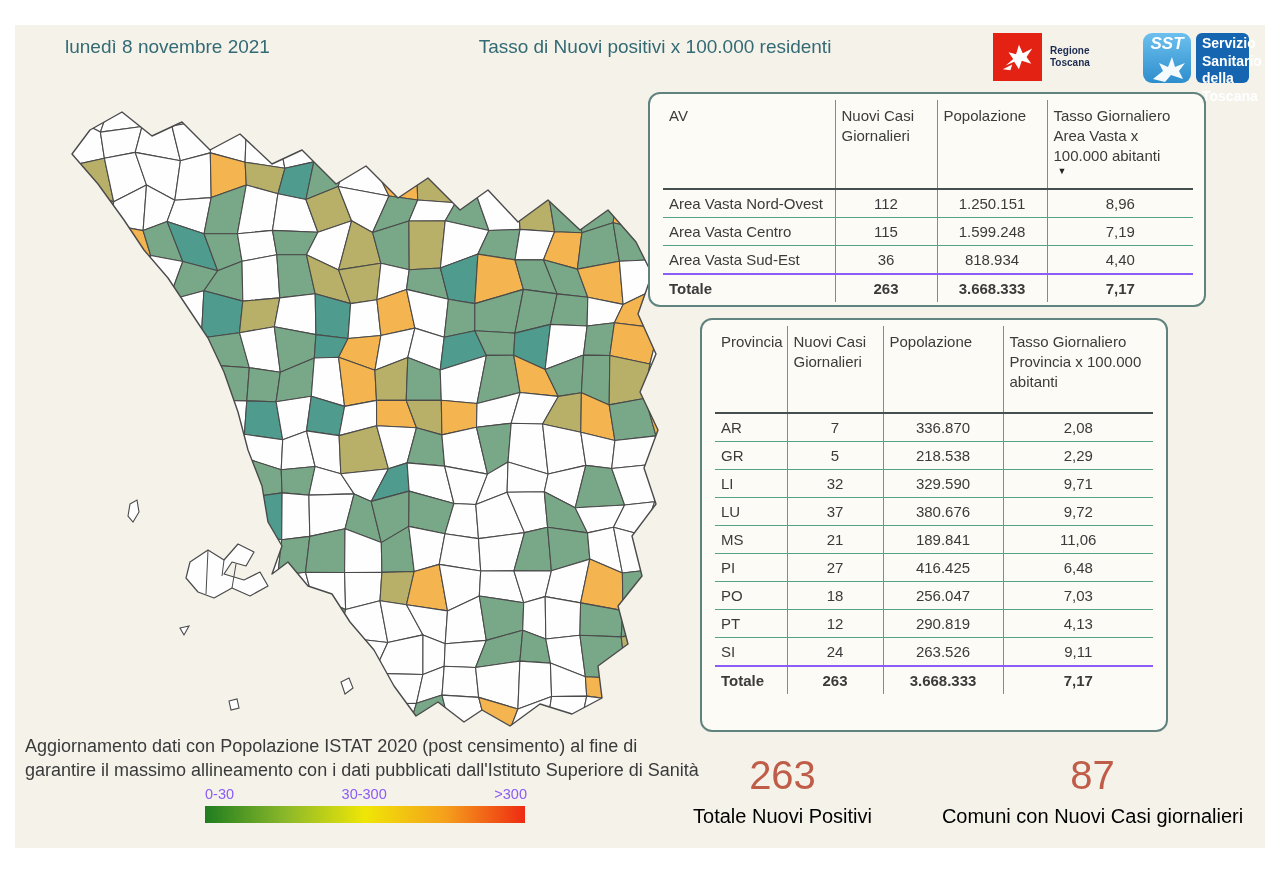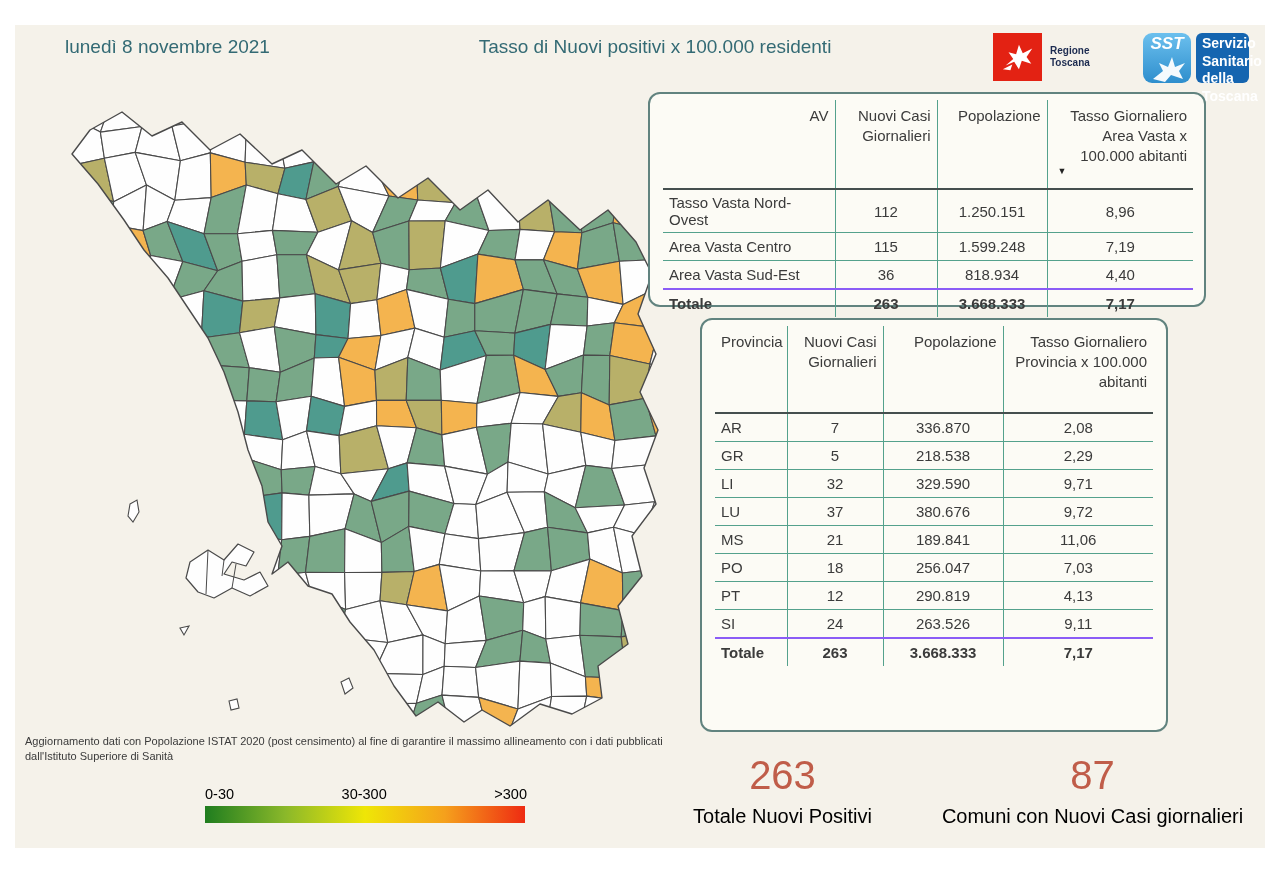--- a/index.html
+++ b/index.html
@@ -21,37 +21,37 @@
 
   
   .map-wrap{position:absolute;left:25px;top:67px;width:620px;height:650px;}
 
   
   .tbl-card{position:absolute;background:#fcfbf5;border:2px solid #61837f;border-radius:12px;box-sizing:border-box;}
   #av-card{left:633px;top:67px;width:558px;height:215px;padding:6px 13px 4px 13px;}
   #prov-card{left:685px;top:293px;width:468px;height:414px;padding:6px 13px 4px 13px;}
   table{border-collapse:collapse;width:100%;table-layout:fixed;color:#3b3b3b;}
   th,td{font-size:15px;font-weight:normal;padding:4px 6px;overflow:hidden;}
-  th{vertical-align:top;padding-top:6px;text-align:right;position:relative;line-height:1.32;}
+  th{vertical-align:top;padding-top:6px;text-align:left;position:relative;line-height:1.32;}
   thead th{border-bottom:2.5px solid #454f4e;}
   th:not(:last-child),td:not(:last-child){border-right:1.5px solid #54a18c;}
   tbody td{border-bottom:1.5px solid #54a18c;text-align:center;height:19px;}
   tbody td:first-child{text-align:left;}
   tbody tr.total td{border-top:2px solid #8b5cf6;border-bottom:none;font-weight:bold;}
   tbody tr.pre-total td{border-bottom:none;}
   #av-card thead th{height:78px;}
   #prov-card thead th{height:76px;}
   .sort-caret{position:absolute;left:10px;bottom:10px;font-size:9px;color:#222;}
 
   
-  .note{position:absolute;left:10px;top:709px;width:676px;font-size:11px;line-height:1.35;color:#3a3a3a;}
+  .note{position:absolute;left:10px;top:709px;width:676px;font-size:18px;line-height:1.35;color:#3a3a3a;}
 
   
   .legend{position:absolute;left:190px;top:761px;width:322px;}
-  .legend-labels{display:flex;justify-content:space-between;font-size:14.5px;color:#000000;margin-bottom:4px;}
+  .legend-labels{display:flex;justify-content:space-between;font-size:14.5px;color:#8b5cf6;margin-bottom:4px;}
   .legend-bar{height:17px;width:320px;}
 
   
   .kpi{position:absolute;text-align:center;}
   #kpi-1{left:640px;top:728px;width:255px;}
   #kpi-2{left:920px;top:728px;width:315px;}
   .kpi-value{font-size:40px;color:#c05d49;line-height:1.1;}
   .kpi-label{font-size:20px;color:#000000;margin-top:8px;}
 </style>
 </head>
@@ -527,21 +527,21 @@
             <th>Nuovi Casi Giornalieri</th>
             <th>Popolazione</th>
             <th>
               <span>Tasso Giornaliero Area Vasta x 100.000 abitanti</span>
               <span class="sort-caret">▼</span>
             </th>
           </tr>
         </thead>
         <tbody>
             <tr>
-              <td>Tasso Vasta Nord-Ovest</td>
+              <td>Area Vasta Nord-Ovest</td>
               <td>112</td>
               <td>1.250.151</td>
               <td>8,96</td>
             </tr>
             <tr>
               <td>Area Vasta Centro</td>
               <td>115</td>
               <td>1.599.248</td>
               <td>7,19</td>
             </tr>
@@ -602,20 +602,26 @@
               <td>380.676</td>
               <td>9,72</td>
             </tr>
             <tr>
               <td>MS</td>
               <td>21</td>
               <td>189.841</td>
               <td>11,06</td>
             </tr>
             <tr>
+              <td>PI</td>
+              <td>27</td>
+              <td>416.425</td>
+              <td>6,48</td>
+            </tr>
+            <tr>
               <td>PO</td>
               <td>18</td>
               <td>256.047</td>
               <td>7,03</td>
             </tr>
             <tr>
               <td>PT</td>
               <td>12</td>
               <td>290.819</td>
               <td>4,13</td>

